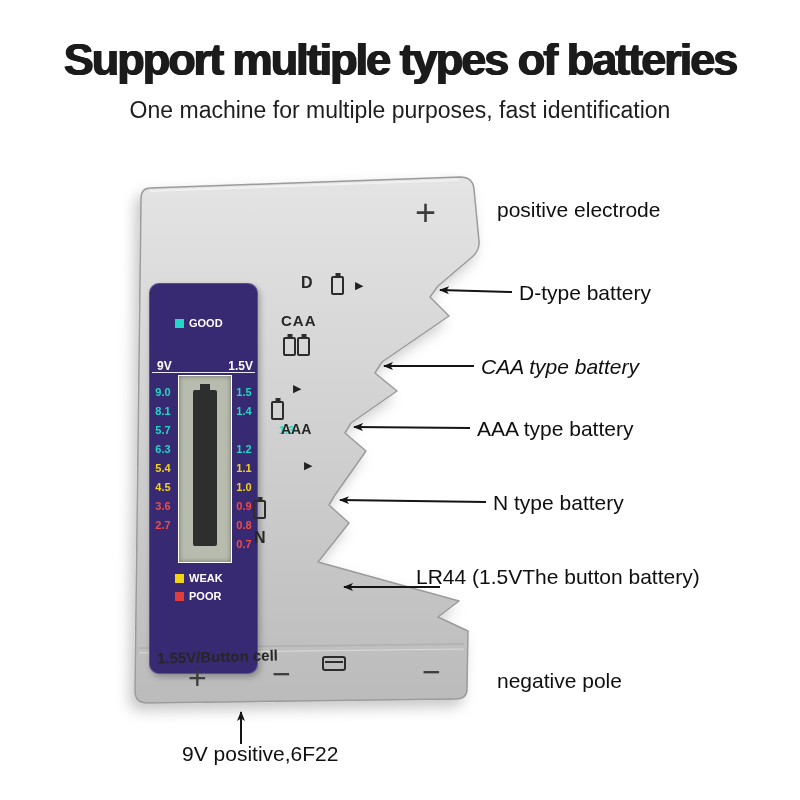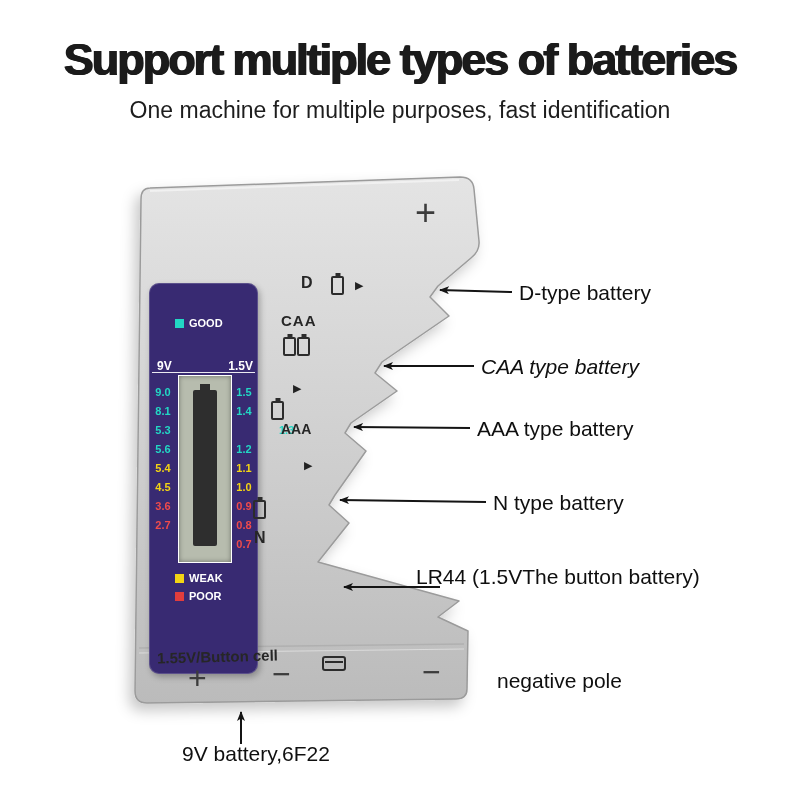--- a/index.html
+++ b/index.html
@@ -109,22 +109,22 @@
       <span>GOOD</span>
     </div>
 
     <div class="hdr hdr-left">9V</div>
     <div class="hdr hdr-right">1.5V</div>
     <div class="hdr-line"></div>
 
     <div class="col col-left">
       <span style="color: rgb(34, 215, 196);">9.0</span>
       <span style="color: rgb(34, 215, 196);">8.1</span>
-      <span style="color: rgb(34, 215, 196);">5.3</span>
-      <span style="color: rgb(34, 215, 196);">5.6</span>
+      <span style="color: rgb(34, 215, 196);">5.7</span>
+      <span style="color: rgb(34, 215, 196);">6.3</span>
       <span style="color: rgb(243, 212, 20);">5.4</span>
       <span style="color: rgb(243, 212, 20);">4.5</span>
       <span style="color: rgb(239, 75, 75);">3.6</span>
       <span style="color: rgb(239, 75, 75);">2.7</span>
       <span style="color: rgb(239, 75, 75); margin-left: 44px;">1.8</span>
     </div>
 
     <div class="screen">
       <div class="batt-silhouette"></div>
     </div>
@@ -168,27 +168,28 @@
 
   <span class="batt" style="left:253px;top:500px;"></span>
   <div class="dev-text n-label">N</div>
 
   <div class="dev-text bottom-label">1.55V/Button cell</div>
   <span class="cell-icon"></span>
   <div class="dev-text bottom-plus">+</div>
   <div class="dev-text bottom-minus">−</div>
   <div class="dev-text bottom-minus2">−</div>
 
+  <div class="callout co-positive">positive electrode</div>
   <div class="callout co-d">D-type battery</div>
   <div class="callout co-caa">CAA type battery</div>
   <div class="callout co-aaa">AAA type battery</div>
   <div class="callout co-n">N type battery</div>
   <div class="callout co-lr44">LR44 (1.5VThe button battery)</div>
   <div class="callout co-negative">negative pole</div>
-  <div class="callout co-9v">9V battery,6F22</div>
+  <div class="callout co-9v">9V positive,6F22</div>
 
   <svg class="arrows" viewBox="0 0 800 800">
     <defs>
       <marker id="ah" markerWidth="12" markerHeight="10" refX="9" refY="4" orient="auto" markerUnits="userSpaceOnUse">
         <path d="M0,0 L10,4 L0,8 L2.5,4 Z" fill="#141414"></path>
       </marker>
     </defs>
     <g stroke="#141414" stroke-width="2" fill="none">
       <line x1="512" y1="292" x2="440" y2="290" marker-end="url(#ah)"></line>
       <line x1="474" y1="366" x2="384" y2="366" marker-end="url(#ah)"></line>

